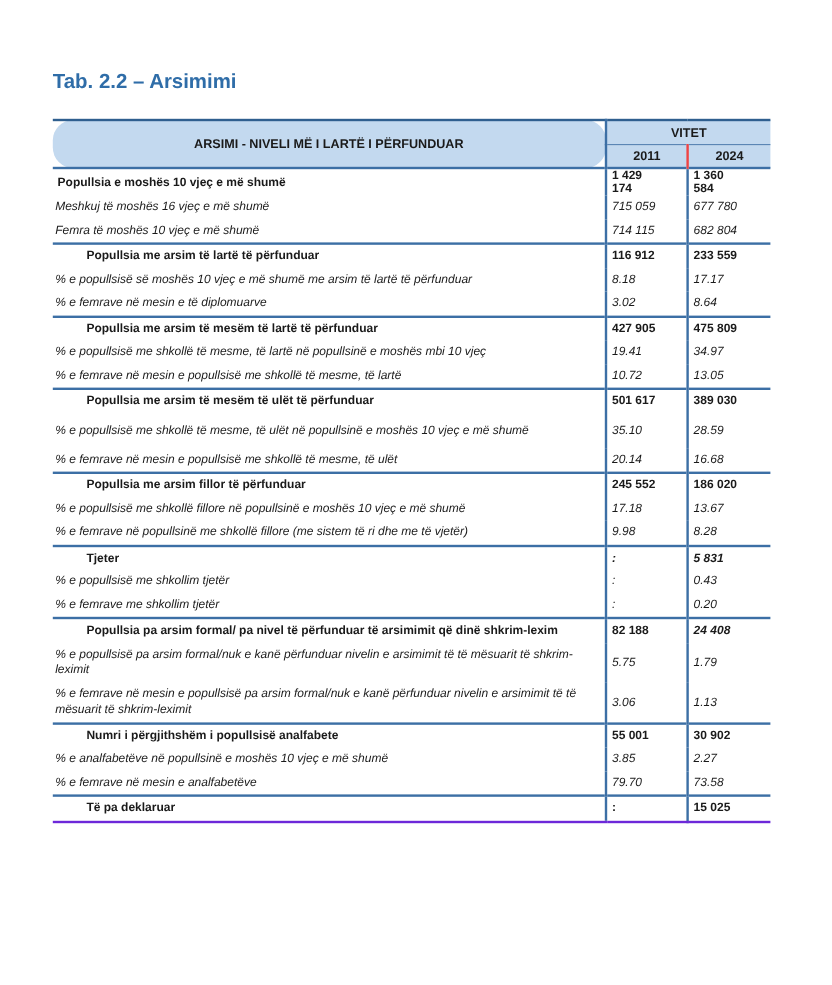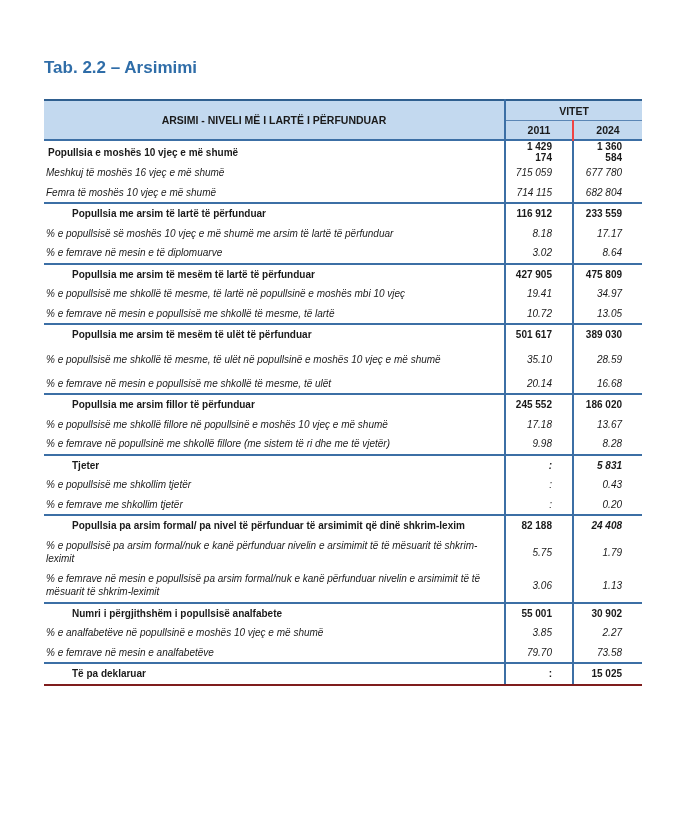--- a/index.html
+++ b/index.html
@@ -19,36 +19,36 @@
     }
     col.c0 { width: 461px; }
     col.c1 { width: 68px; }
     col.c2 { width: 69px; }
     thead th {
       background: #c3d9ef; font-weight: bold; color: #1a1a1a;
       font-size: 10.5px; padding: 0;
     }
     thead tr.h1 th { border-top: 2px solid #2f5f8f; height: 19px; }
     thead tr.h2 th { height: 18px; border-top: 1px solid #5b86b5; }
-    thead th.main { text-align: center; vertical-align: middle; border-right: 2px solid #3c6fa5; }
+    thead th.main { text-align: center; vertical-align: middle; border-right: 2px solid #3c6fa5; border-radius: 17px; }
     thead th.yr { border-left: 2px solid #3c6fa5; }
     thead tr.h2 th.y2011 { border-right: 2px solid #ef4444; }
     tbody td { padding: 0 4px; height: 19.5px; vertical-align: middle; }
-    tbody td.num { text-align: right; padding-right: 20px; }
+    tbody td.num { text-align: left; padding-right: 20px; }
     tbody td.c1 { border-left: 2px solid #3c6fa5; border-right: 2px solid #3c6fa5; }
     tr.first td { border-top: 2.5px solid #3c6fa5; }
     tr.sec td { border-top: 2px solid #3c6fa5; font-weight: bold; }
     tr.sec td.lab { padding-left: 28px; }
     tr.lead td { font-weight: bold; }
     tr.sub td { font-style: italic; }
     tr.sub td.lab { padding-left: 2px; }
     tr.tall td { height: 29px; }
     tr.tall2 td { height: 33px; line-height: 13px; }
     tr.italnum td.num { font-style: italic; }
-    tr.last td { border-bottom: 2px solid #7f1d1d; margin-top: 47px; }
+    tr.last td { border-bottom: 2px solid #6d28d9; margin-top: 47px; }
   </style>
 </head>
 <body>
 
 <div class="title">Tab. 2.2 – Arsimimi</div>
 
 <table class="t">
   <colgroup>
       <col class="c0">
       <col class="c1">

